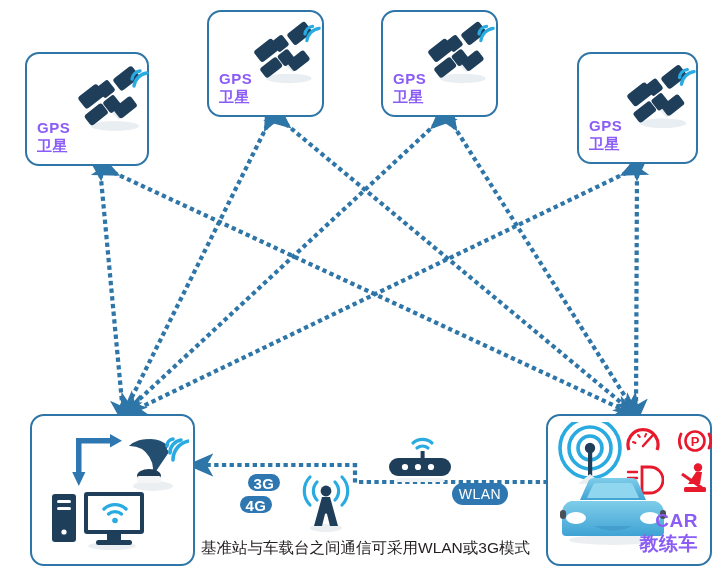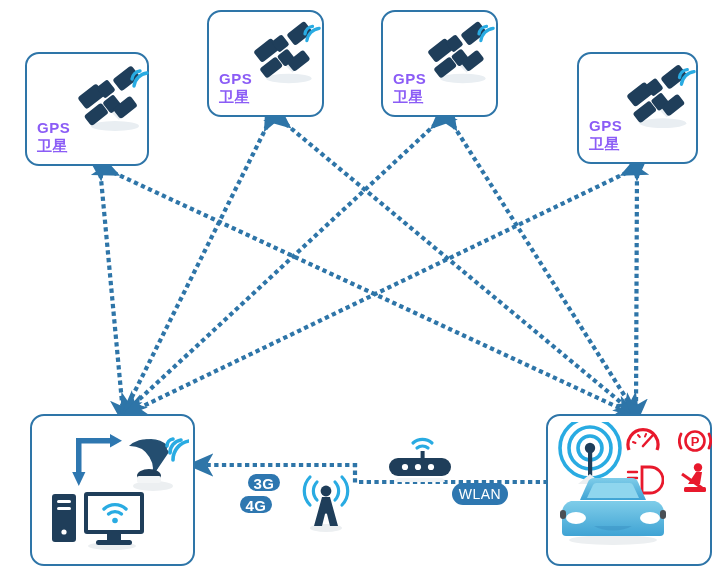--- a/index.html
+++ b/index.html
@@ -251,20 +251,21 @@
       <path d="M26 26 L34 8 a7 7 0 0 1 6 -4 L78 4 a7 7 0 0 1 6 4 L92 26 Z" fill="url(#carBody)"></path>
       <path d="M33 24 L39 11 a4 4 0 0 1 3.4 -2 L75.6 9 a4 4 0 0 1 3.4 2 L85 24 Z" fill="#8FD6EE"></path>
       <path d="M8 58 L8 38 a12 12 0 0 1 9 -11 L101 27 a12 12 0 0 1 9 11 L110 58 a4 4 0 0 1 -4 4 L12 62 a4 4 0 0 1 -4 -4 Z" fill="url(#carBody)"></path>
       <ellipse cx="22" cy="44" rx="10" ry="6" fill="#ffffff"></ellipse>
       <ellipse cx="96" cy="44" rx="10" ry="6" fill="#ffffff"></ellipse>
       <path d="M40 52 a22 9 0 0 0 38 0 Z" fill="#3C93C4" opacity=".55"></path>
       <rect x="6" y="36" width="6" height="9" rx="3" fill="#4A4F55"></rect>
       <rect x="106" y="36" width="6" height="9" rx="3" fill="#4A4F55"></rect>
     </svg>
 
+    <div class="node-label big-label"><span>CAR</span><br><span>教练车</span></div>
   </div>
 
   <div class="badge" style="left:248px;top:474px;width:32px;">3G</div>
   <div class="badge" style="left:240px;top:496px;width:32px;">4G</div>
 
   <svg class="icon-abs" style="left:296px;top:470px;" width="60" height="62" viewBox="0 0 60 62">
     <ellipse cx="30" cy="58" rx="16" ry="4" fill="#eceff1"></ellipse>
     <g stroke="#29ABE2" fill="none" stroke-linecap="round" stroke-width="3.2">
       <path d="M21 12 a13 13 0 0 0 0 18"></path>
       <path d="M14 7 a20 20 0 0 0 0 28"></path>
@@ -286,14 +287,15 @@
     <g fill="#ffffff">
       <circle cx="20" cy="33" r="3.1"></circle>
         <circle cx="33" cy="33" r="3.1"></circle>
         <circle cx="46" cy="33" r="3.1"></circle>
     </g>
     <rect x="10" y="44" width="50" height="9" rx="4.5" fill="#f0f3f5"></rect>
   </svg>
 
   <div class="wlan-badge" style="left:452px;top:461px;margin-top:22px;">WLAN</div>
 
+  <div class="caption" style="left:201px;top:538px;">基准站与车载台之间通信可采用WLAN或3G模式</div>
 
 </div>
 
 </body></html>

